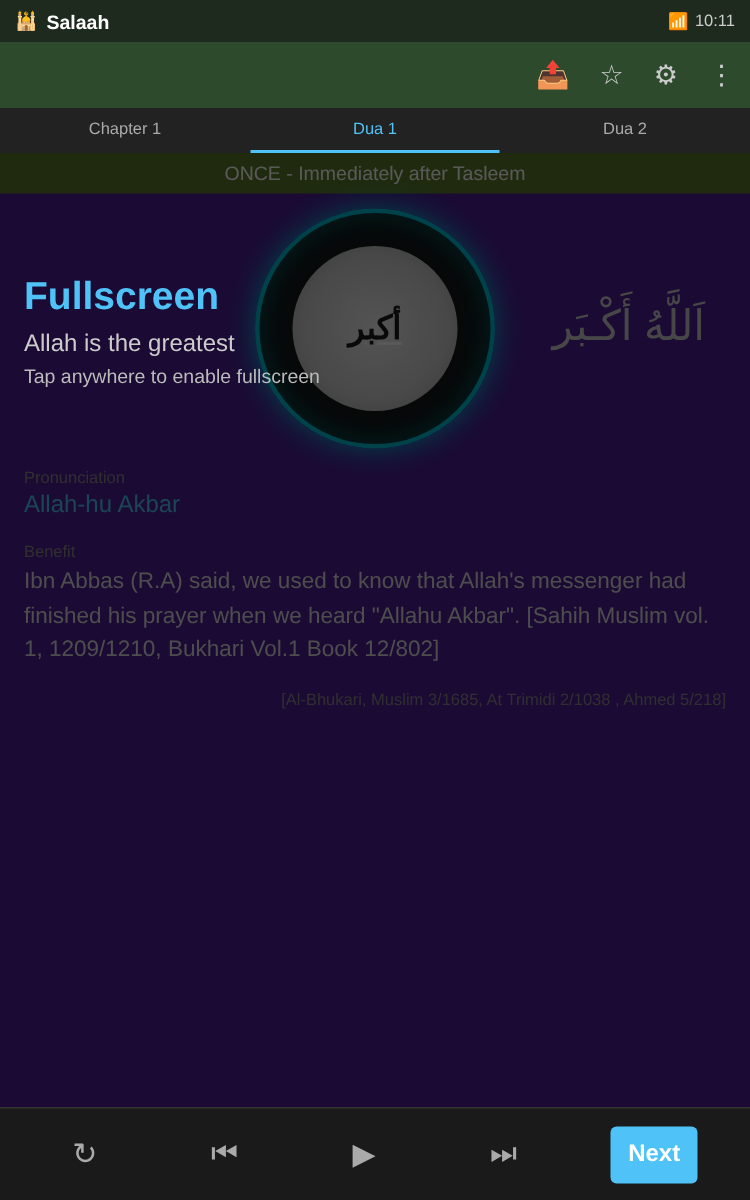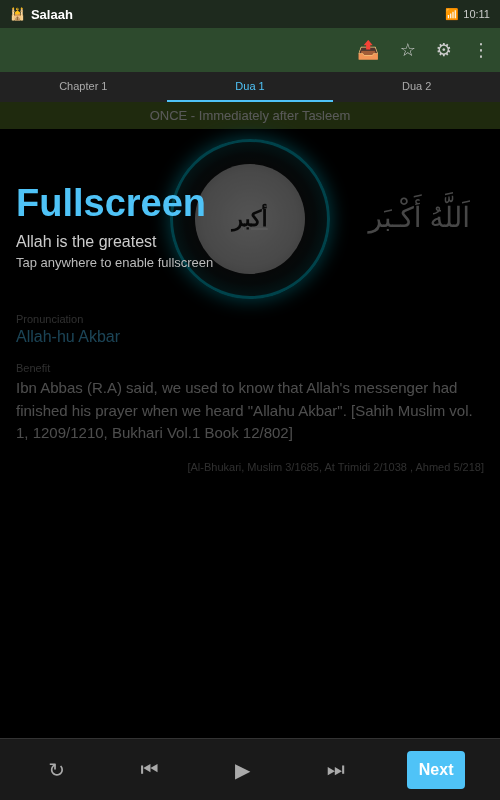--- a/index.html
+++ b/index.html
@@ -86,21 +86,21 @@
       border-bottom: 2px solid #4fc3f7;
     }
     .tab-item.right-tab {
       text-align: center;
     }
 
     
     #main-content {
       width: 100%;
       height: calc(800px - 28px - 44px - 30px - 62px);
-      background: #000000;
+      background: #4c1d95;
       overflow-y: auto;
       position: relative;
     }
 
     
     #once-banner {
       width: 100%;
       background: #5a7a2a;
       text-align: center;
       padding: 6px;
@@ -184,21 +184,21 @@
       height: 100%;
       background: rgba(0,0,0,0.65);
       display: flex;
       flex-direction: column;
       align-items: flex-start;
       justify-content: flex-start;
       padding: 80px 16px 16px 16px;
       z-index: 10;
     }
     .fullscreen-title {
-      font-size: 38px;
+      font-size: 26px;
       color: #4fc3f7;
       font-weight: bold;
       margin-bottom: 6px;
     }
 
     .benefit-text {
       font-size: 15px;
       color: #ddd;
       line-height: 1.5;
     }

